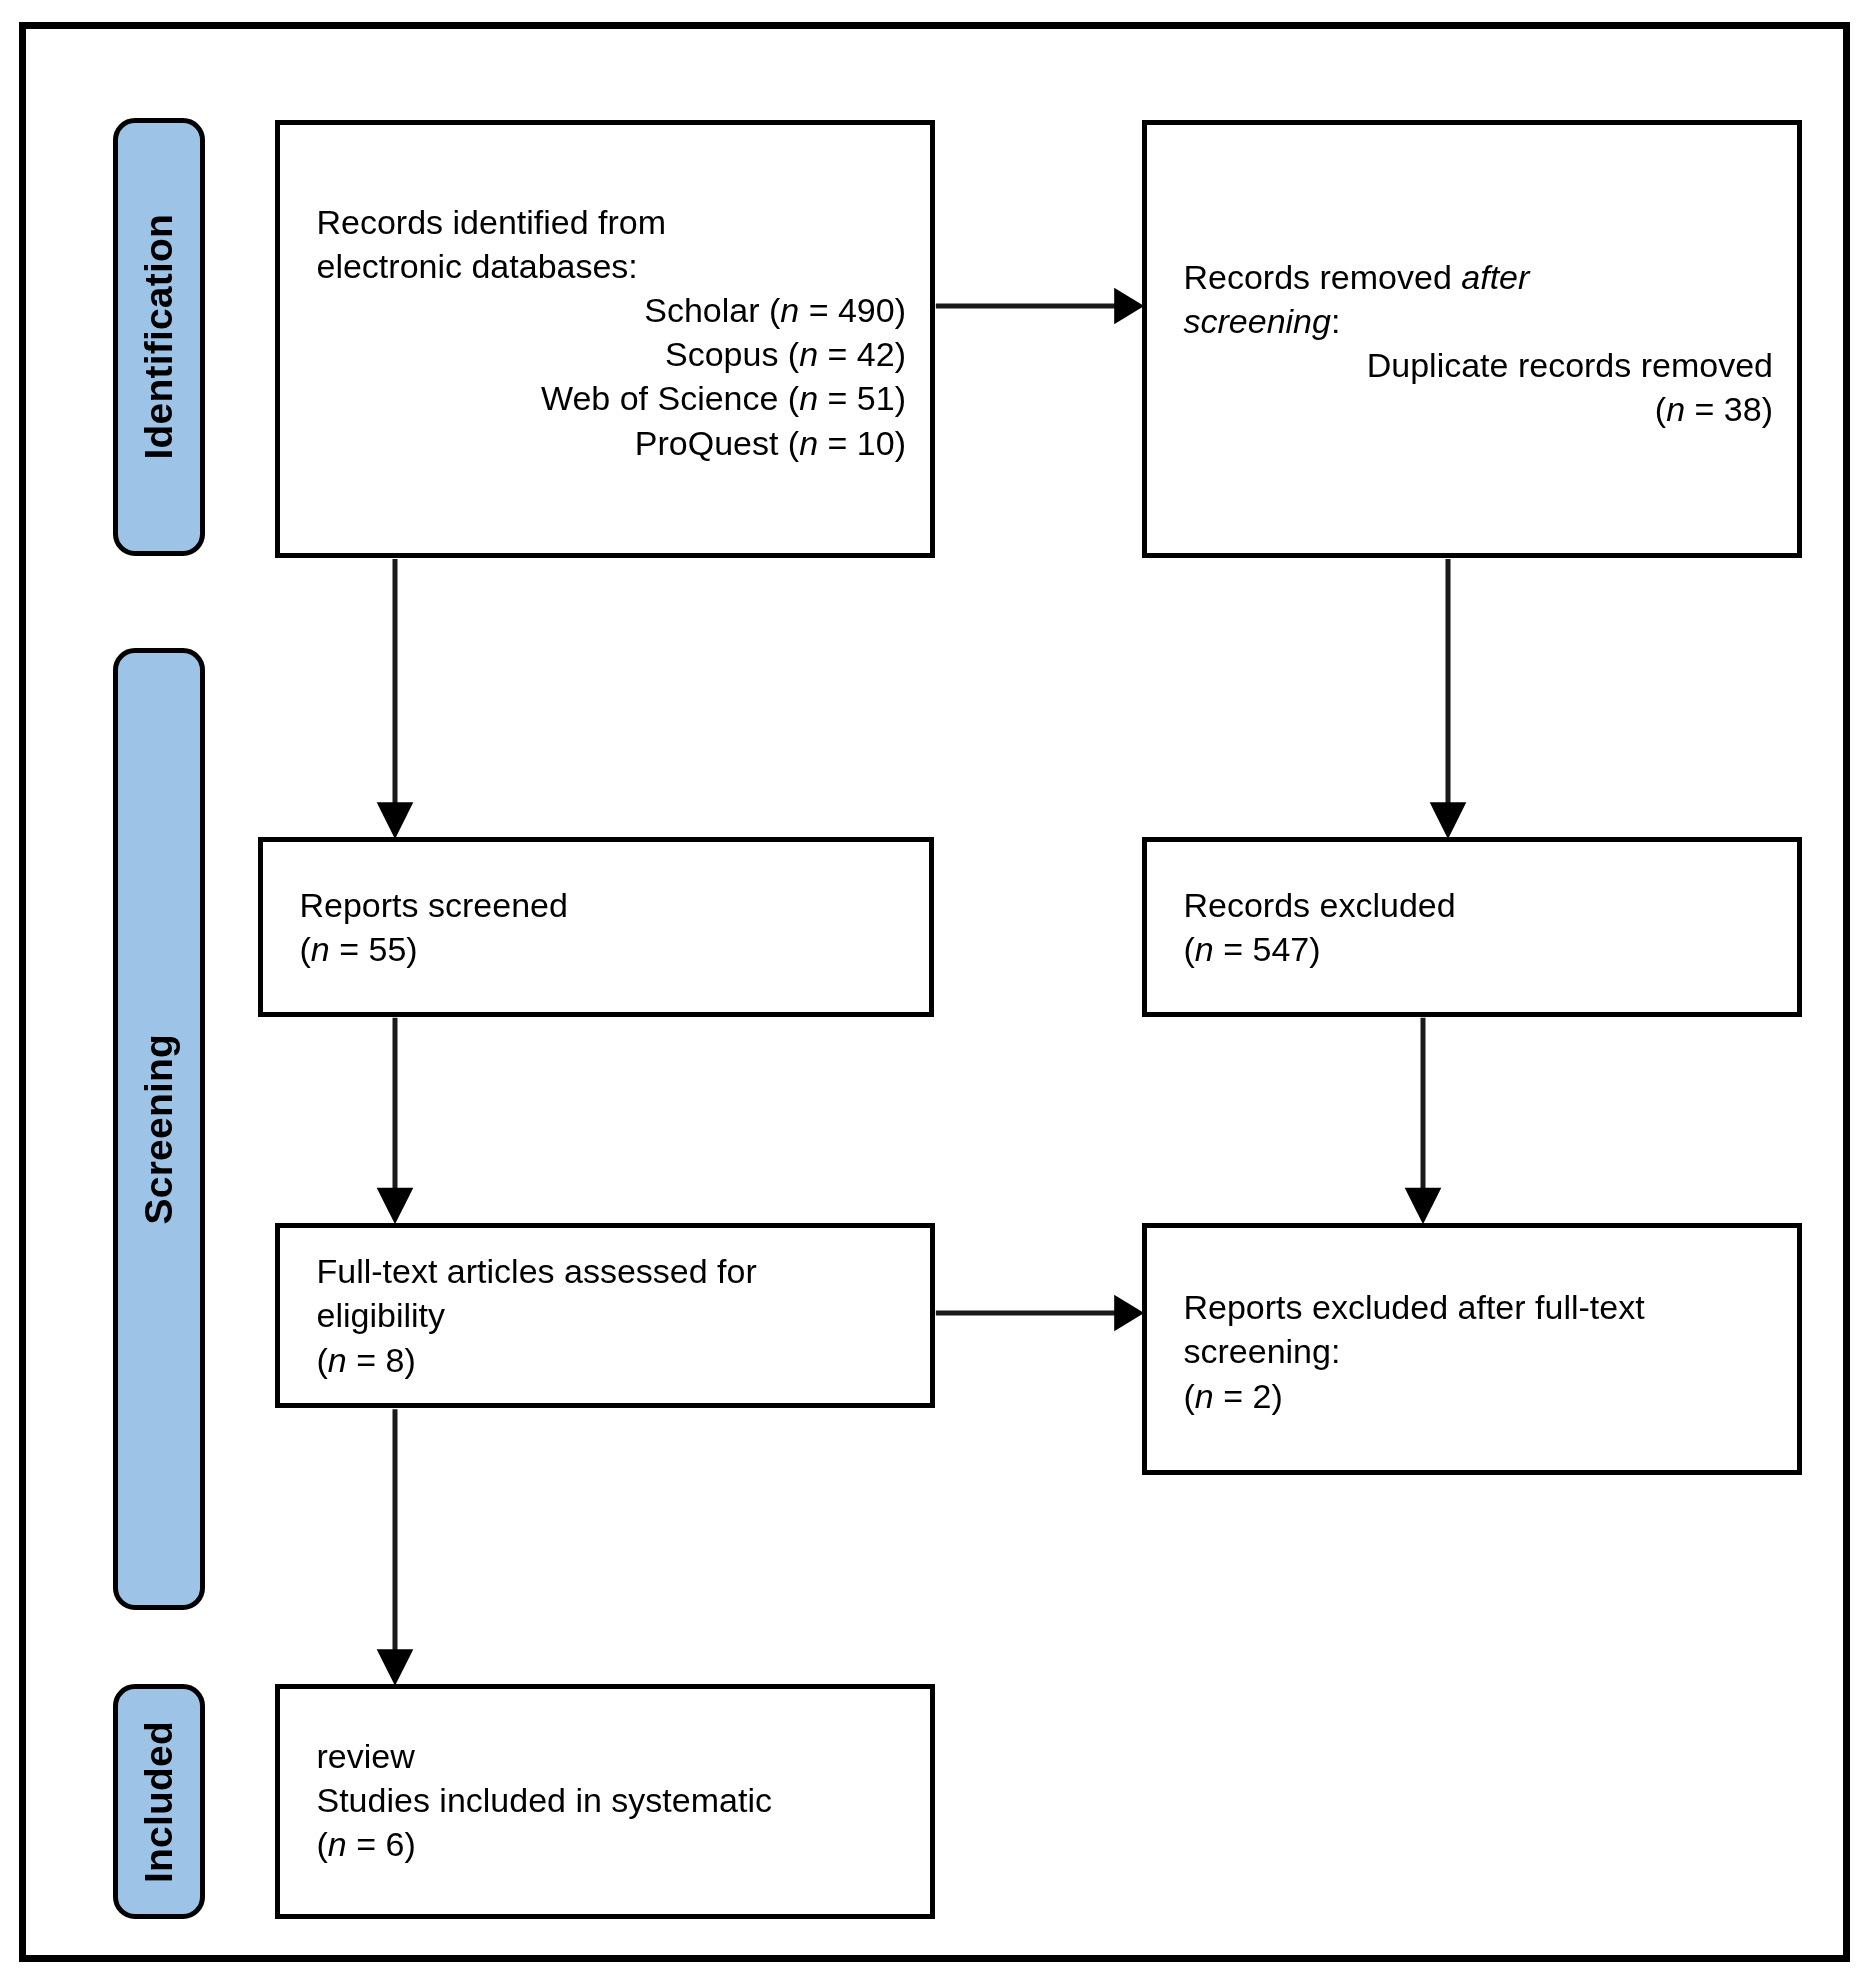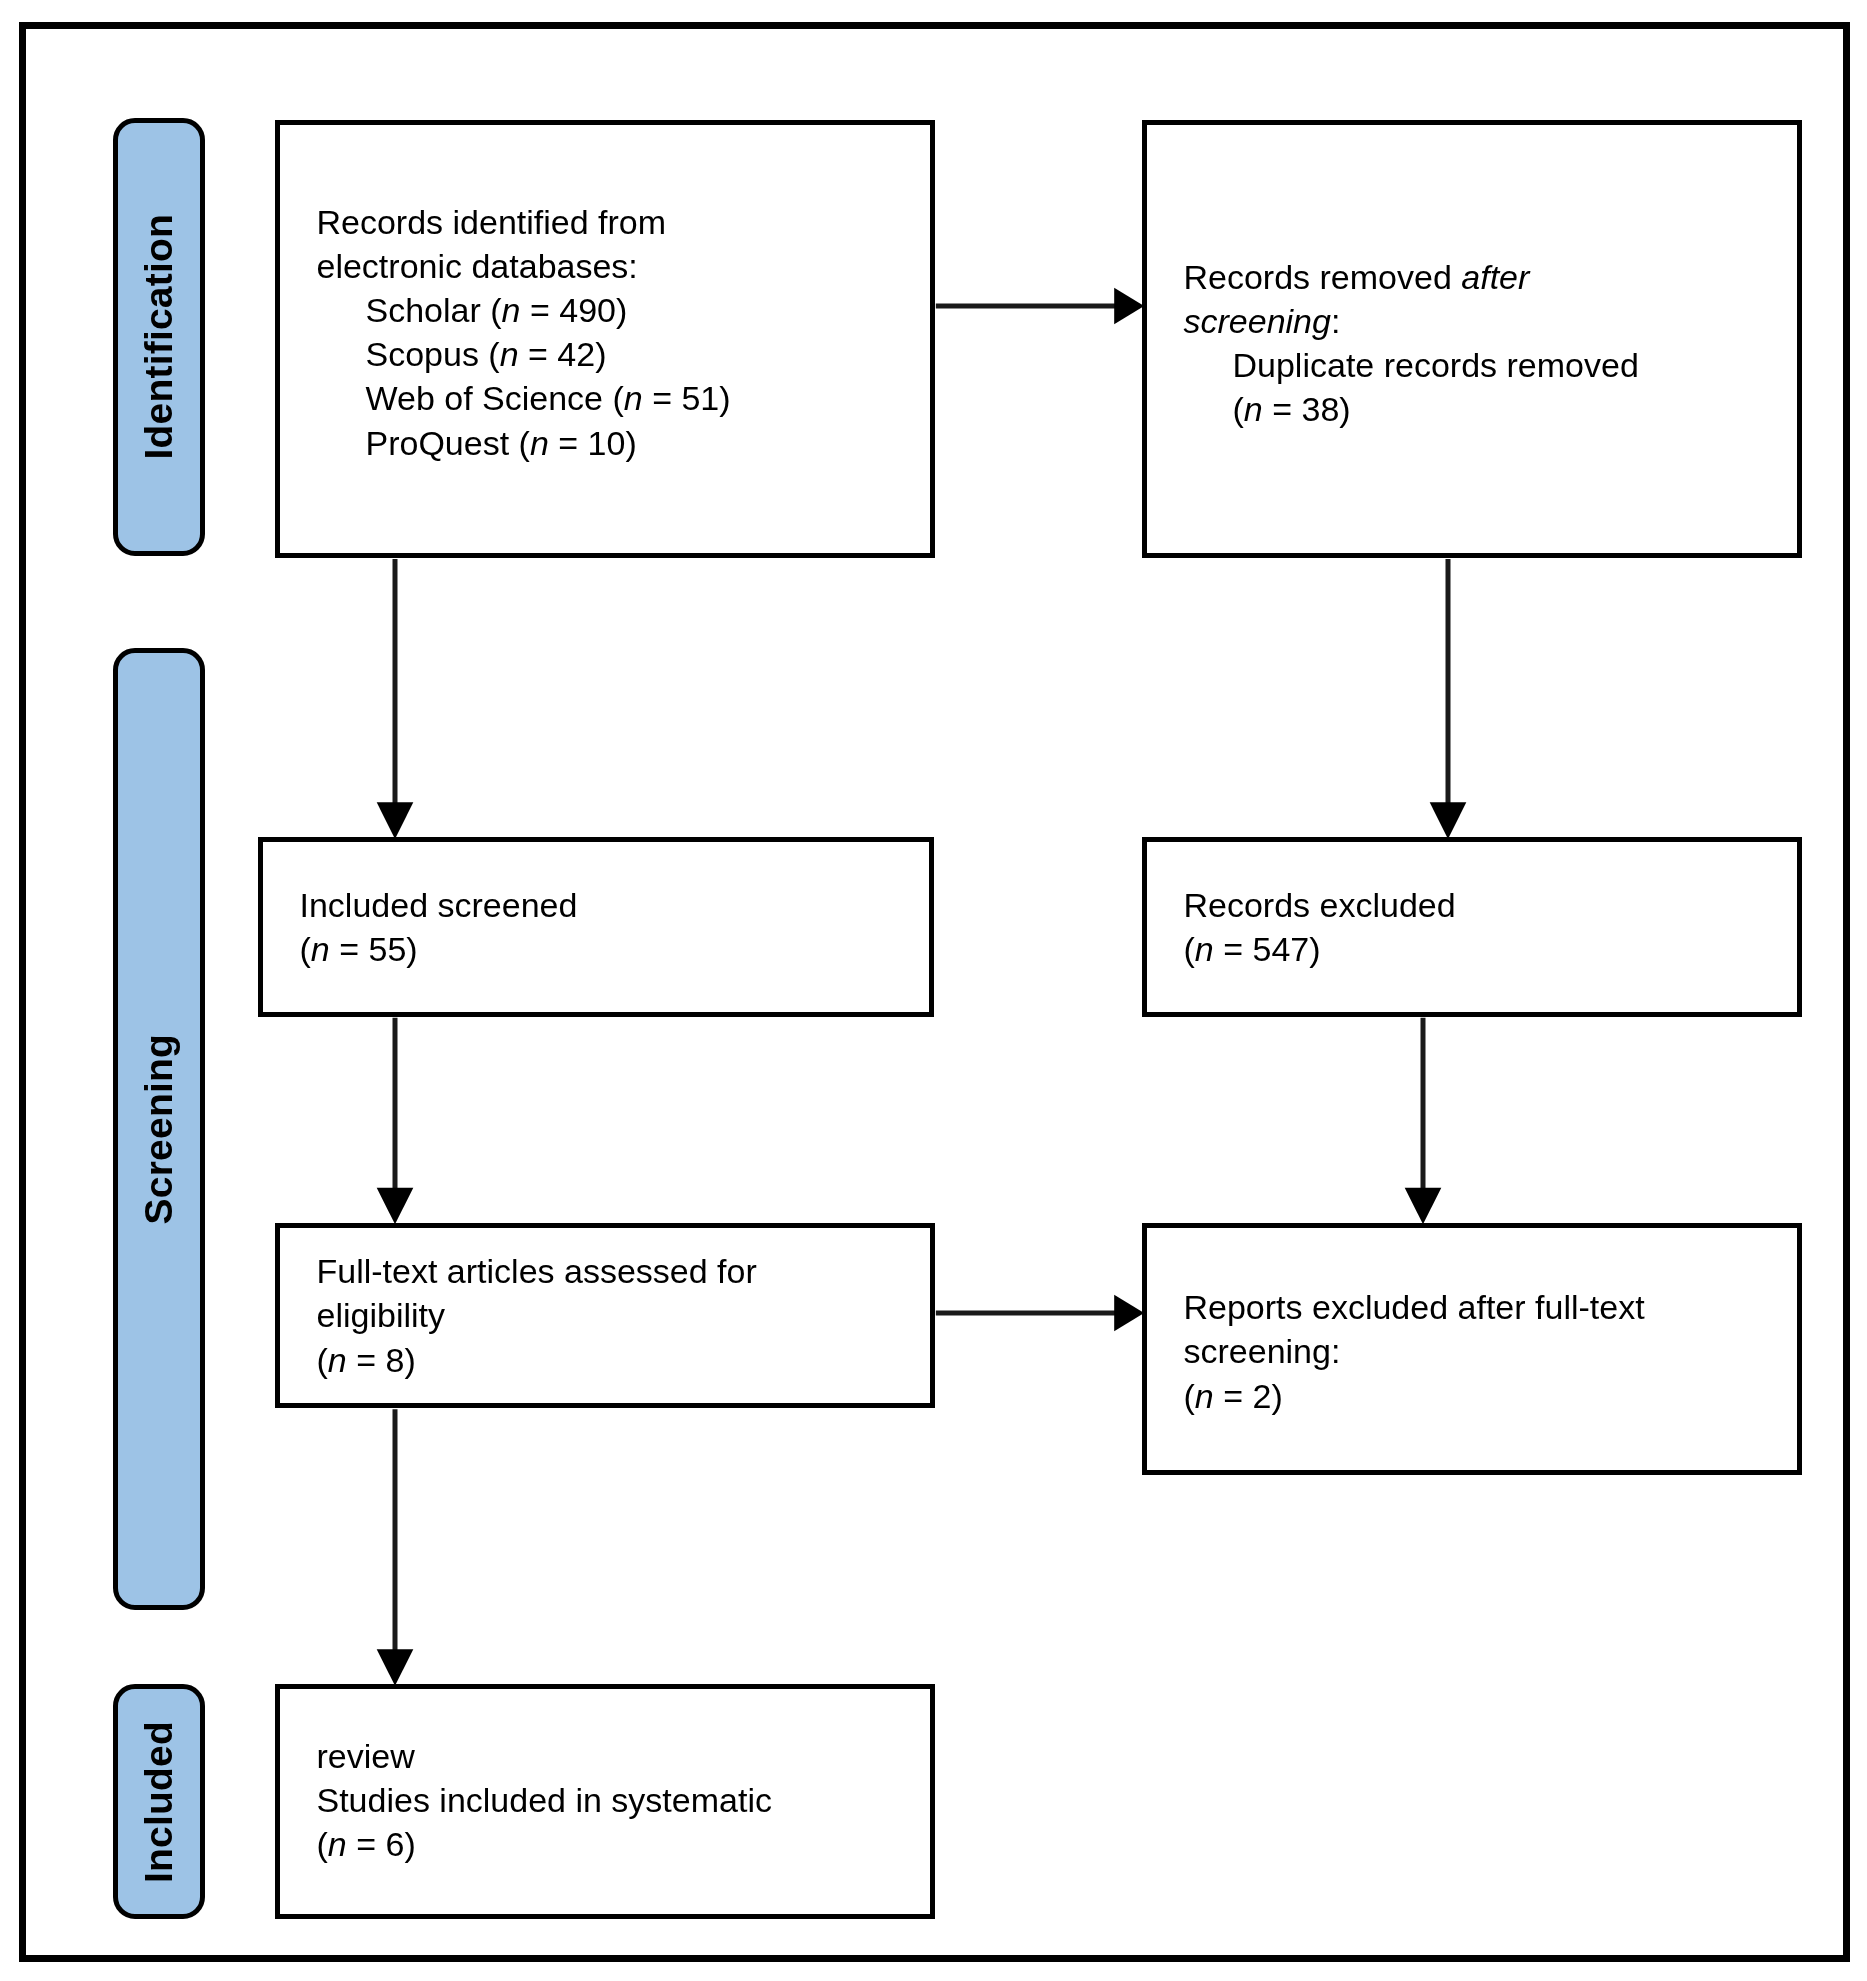--- a/index.html
+++ b/index.html
@@ -66,21 +66,21 @@
     flex-direction: column;
     justify-content: center;
   }
   .flow-box .box-text {
     font-size: 34px;
     line-height: 1.30;
     color: #000000;
     padding: 0 23.5px 0 37px;
   }
   .flow-box .box-text .line { white-space: nowrap; }
-  .flow-box .box-text .line.indent { padding-left: 49px; }
+  .flow-box .box-text .line.indent { padding-left: 49px; text-align: right; }
   .flow-box .box-text i { font-style: italic; }
 
   #box-identified  { left: 249px;  top: 91px;  width: 660px; height: 438px; }
   #box-removed     { left: 1116px; top: 91px;  width: 660px; height: 438px; }
   #box-screened    { left: 232px;  top: 808px;  width: 676px; height: 180px; }
   #box-excluded    { left: 1116px; top: 808px;  width: 660px; height: 180px; }
   #box-fulltext    { left: 249px;  top: 1194px; width: 660px; height: 185px; }
   #box-reports-ex  { left: 1116px; top: 1194px; width: 660px; height: 252px; }
   #box-included    { left: 249px;  top: 1655px; width: 660px; height: 235px; }
 
@@ -135,21 +135,21 @@
       <div class="box-text">
         <div class="line">Records removed <i>after</i></div>
         <div class="line"><i>screening</i>:</div>
         <div class="line indent">Duplicate records removed</div>
         <div class="line indent">(<i>n</i> = 38)</div>
       </div>
     </div>
 
     <div class="flow-box" id="box-screened">
       <div class="box-text">
-        <div class="line">Included screened</div>
+        <div class="line">Reports screened</div>
         <div class="line">(<i>n</i> = 55)</div>
       </div>
     </div>
 
     <div class="flow-box" id="box-excluded">
       <div class="box-text">
         <div class="line">Records excluded</div>
         <div class="line">(<i>n</i> = 547)</div>
       </div>
     </div>

